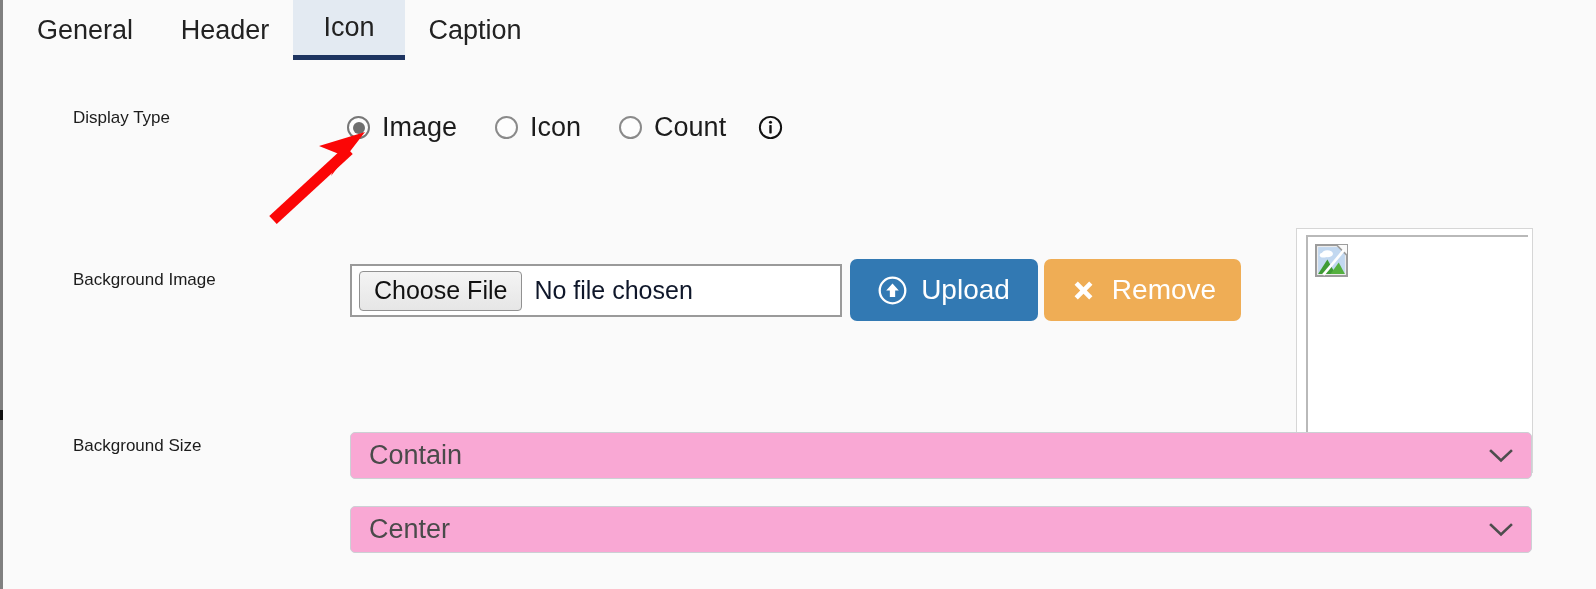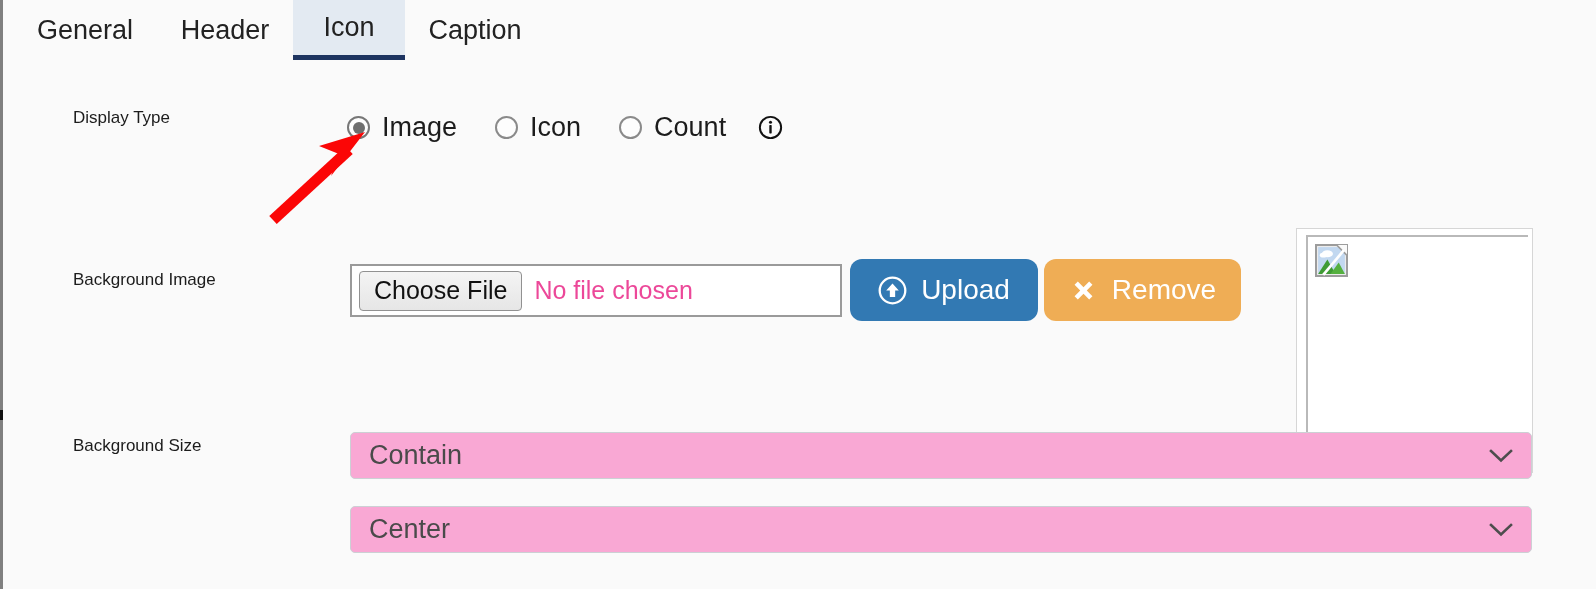--- a/index.html
+++ b/index.html
@@ -169,30 +169,30 @@
     font-size: 25px;
     color: #111;
     display: flex;
     align-items: center;
     box-sizing: border-box;
     white-space: nowrap;
     cursor: pointer;
   }
   .no-file-text {
     font-size: 25px;
-    color: #ec4899;
+    color: #0f172a;
     margin-left: 12px;
     white-space: nowrap;
   }
 
   .btn {
     position: absolute;
     height: 62px;
     border: none;
-    border-radius: 12px;
+    border-radius: 7px;
     color: #ffffff;
     font-size: 28px;
     font-family: "Liberation Sans", sans-serif;
     display: flex;
     align-items: center;
     justify-content: center;
     gap: 14px;
     cursor: pointer;
     padding: 4px 20px;
     box-sizing: border-box;

